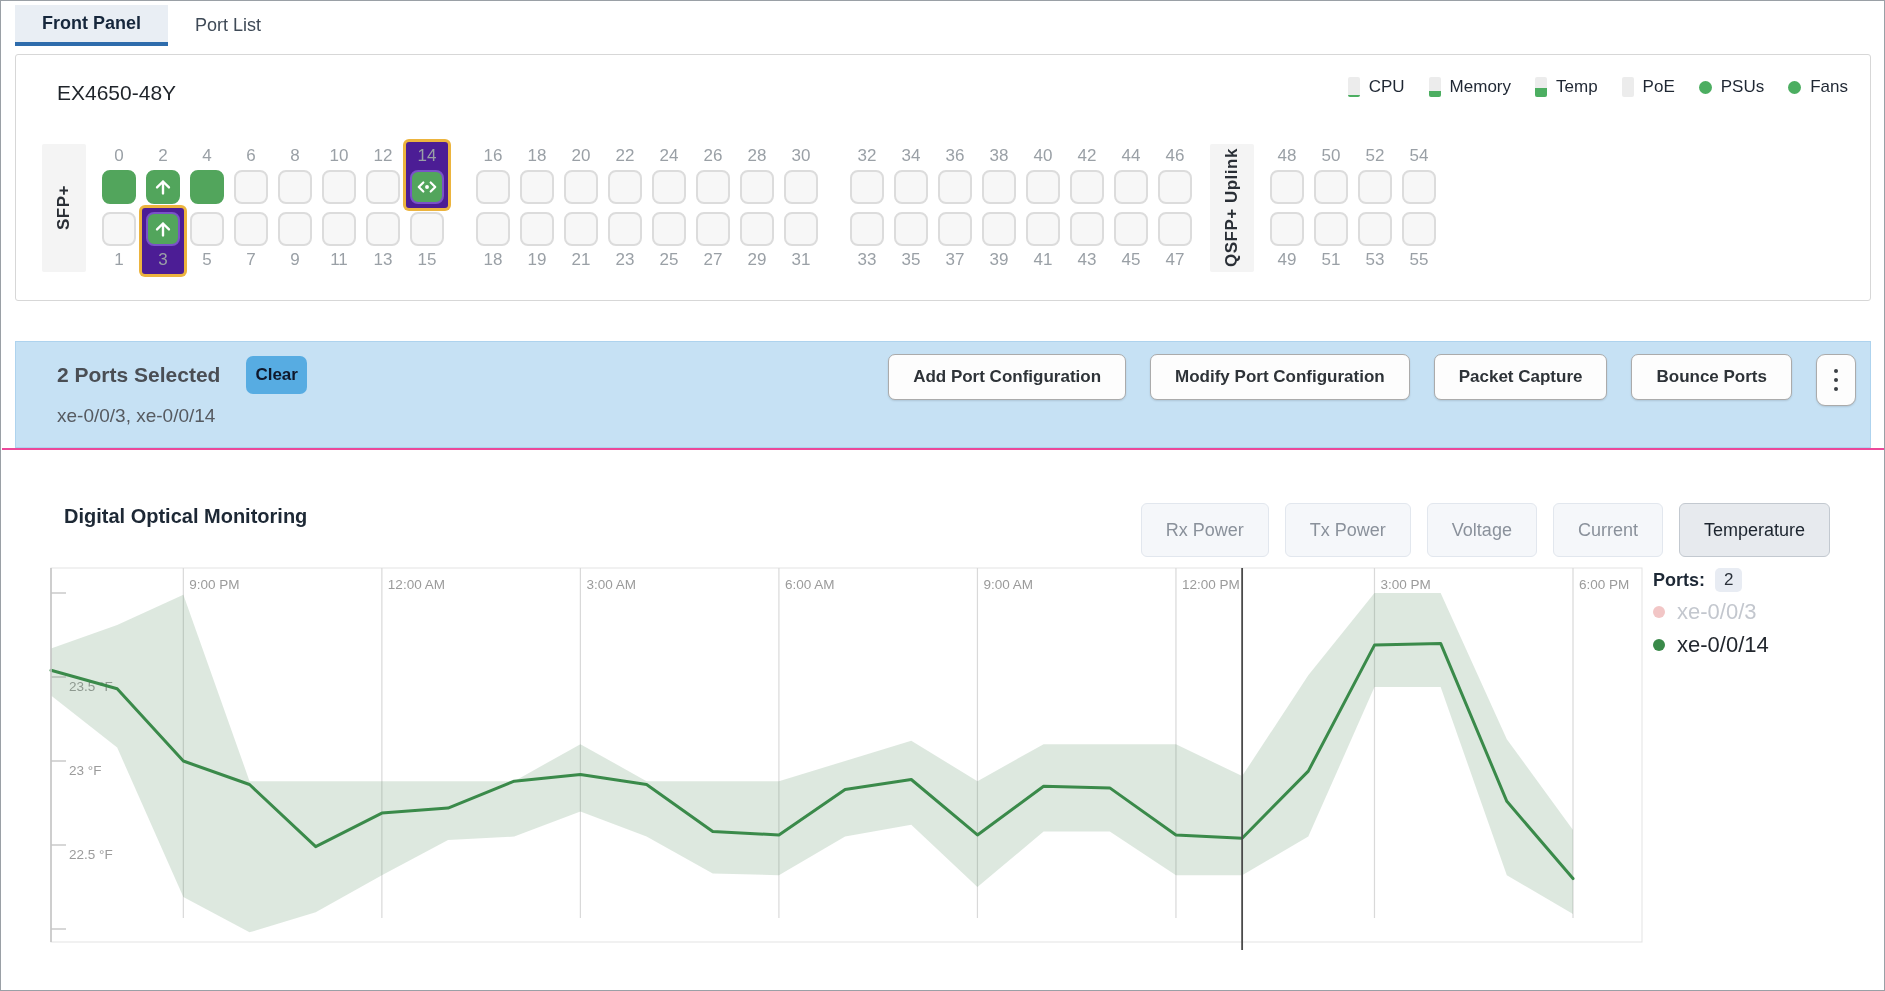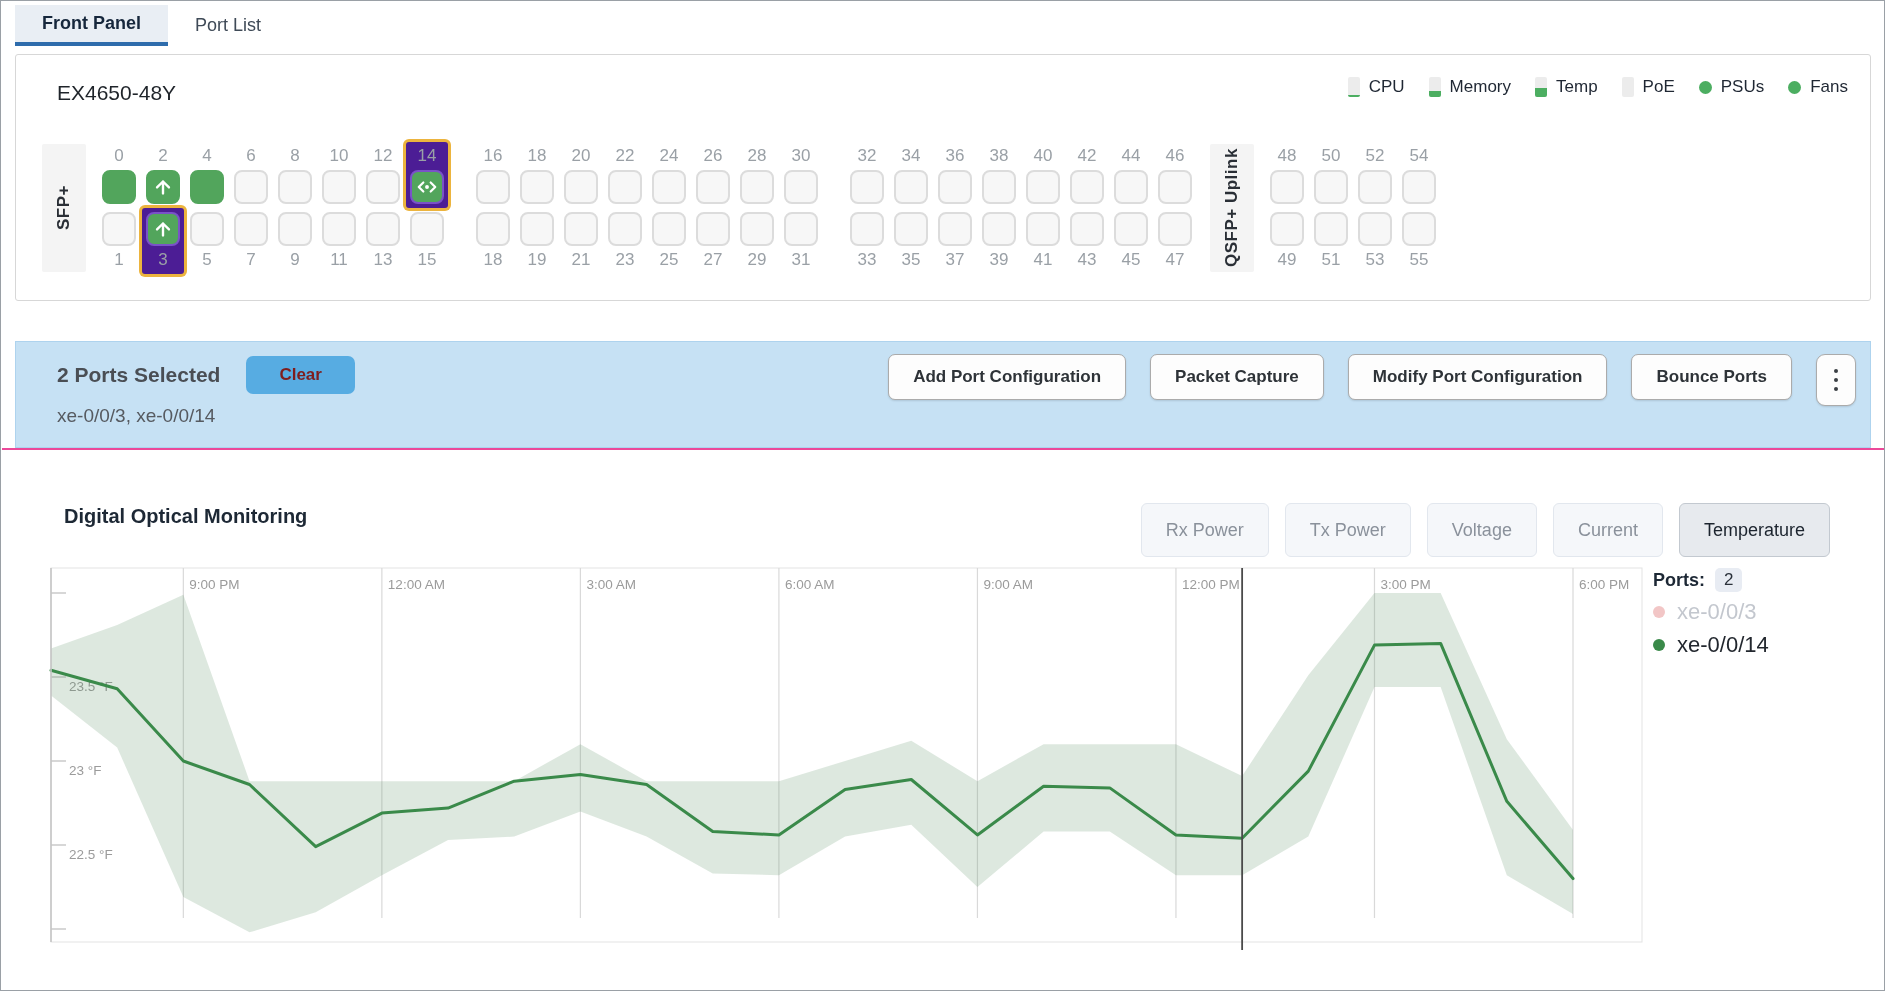--- a/index.html
+++ b/index.html
@@ -38,22 +38,22 @@
     display:flex;align-items:center;justify-content:center;background:#f7f7f7;border:2px solid #dcdcdc;cursor:pointer;}
   .psq.up{background:#52a55c;border-color:#52a55c;}
   .psq.selring{border:2.5px solid #7a52c8;}
   .psq svg{display:block;}
   
   .selection-bar{position:absolute;left:14px;top:340px;width:1856px;height:107px;background:#c6e1f4;
     border:1px solid #aed3ee;box-sizing:border-box;}
   .sel-left{position:absolute;left:41px;top:14px;}
   .sel-title-row{display:flex;align-items:center;gap:26px;}
   .sel-count{font-size:21px;font-weight:bold;color:#4a4e54;}
-  .clear-btn{background:#57ace2;color:#7f1d1d;font-weight:bold;font-size:17px;border:none;border-radius:7px;
-    padding:9px 33px;cursor:pointer;font-family:inherit;}
+  .clear-btn{background:#57ace2;color:#0f172a;font-weight:bold;font-size:17px;border:none;border-radius:7px;
+    padding:9px 9px;cursor:pointer;font-family:inherit;}
   .sel-ports{margin-top:11px;font-size:19px;color:#565a60;}
   .sel-actions{position:absolute;right:14px;top:12px;display:flex;gap:24px;align-items:flex-start;}
   .action-btn{height:46px;padding:0 24px;background:#fdfdfd;border:1px solid #ababab;border-radius:7px;
     font-size:17px;font-weight:600;color:#2e3338;cursor:pointer;font-family:inherit;box-shadow:0 1px 2px rgba(0,0,0,.12);}
   .kebab-btn{width:40px;height:52px;background:#fdfdfd;border:1px solid #ababab;border-radius:9px;
     display:flex;flex-direction:column;align-items:center;justify-content:center;gap:5px;cursor:pointer;box-shadow:0 1px 2px rgba(0,0,0,.12);}
   .kebab-btn span{width:4px;height:4px;border-radius:50%;background:#3a3f44;}
   
   .dom-section{position:absolute;left:1px;top:447px;width:1883px;height:514px;background:#fff;border-top:2px solid #ec4899;}
   .dom-title{position:absolute;left:62px;top:55px;font-size:20px;font-weight:bold;color:#1d2835;}
@@ -428,22 +428,22 @@
 <div class="selection-bar">
   <div class="sel-left">
     <div class="sel-title-row">
       <span class="sel-count">2 Ports Selected</span>
       <button class="clear-btn">Clear</button>
     </div>
     <div class="sel-ports">xe-0/0/3, xe-0/0/14</div>
   </div>
   <div class="sel-actions">
     <button class="action-btn">Add Port Configuration</button>
+    <button class="action-btn">Modify Port Configuration</button>
     <button class="action-btn">Packet Capture</button>
-    <button class="action-btn">Modify Port Configuration</button>
     <button class="action-btn">Bounce Ports</button>
     <button class="kebab-btn" aria-label="more">
       <span></span>
         <span></span>
         <span></span>
     </button>
   </div>
 </div>
 
 <div class="dom-section">

